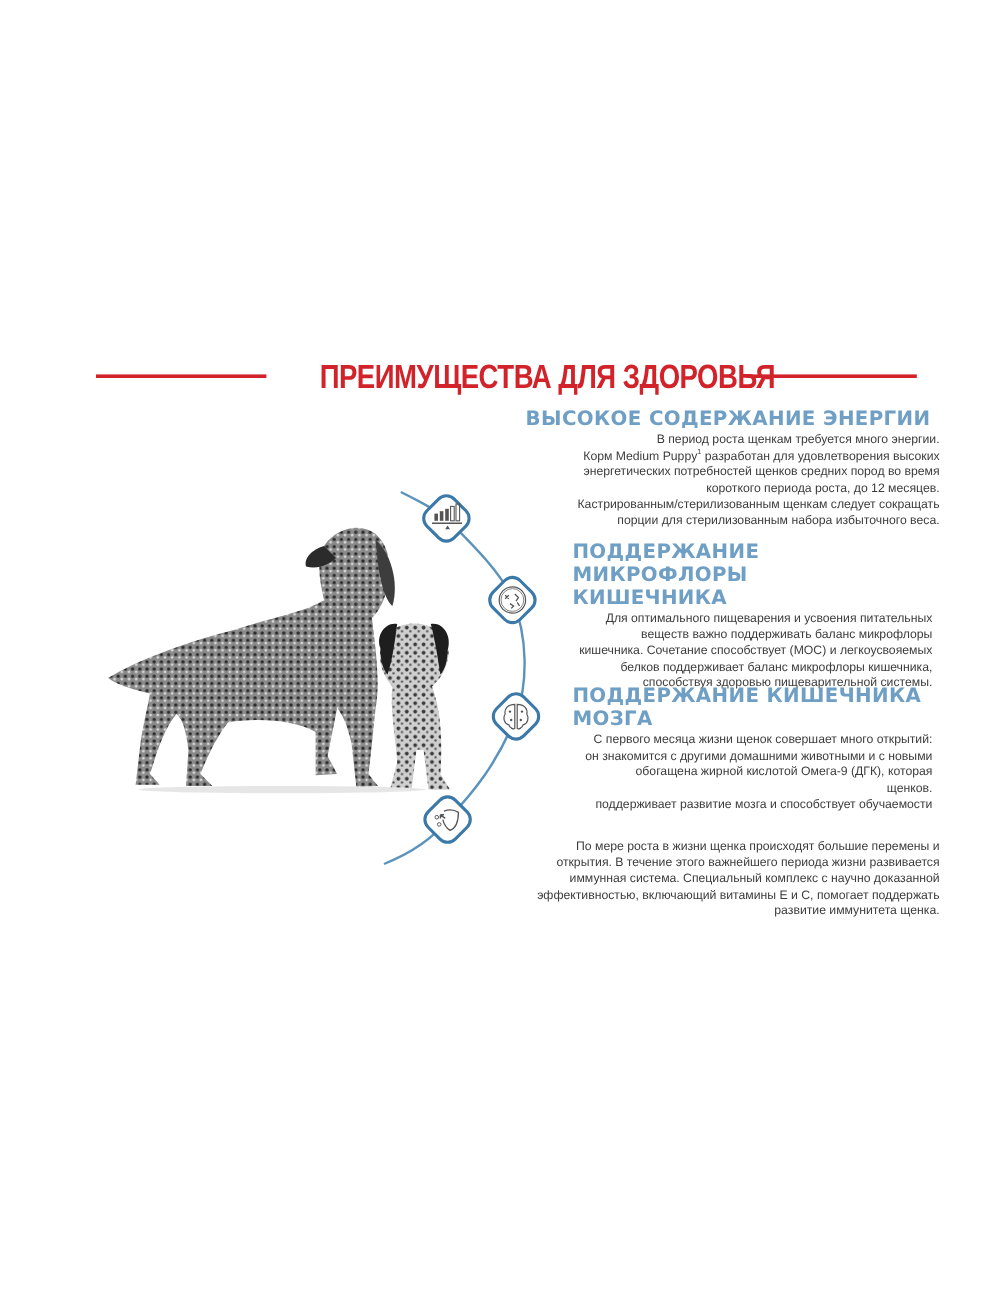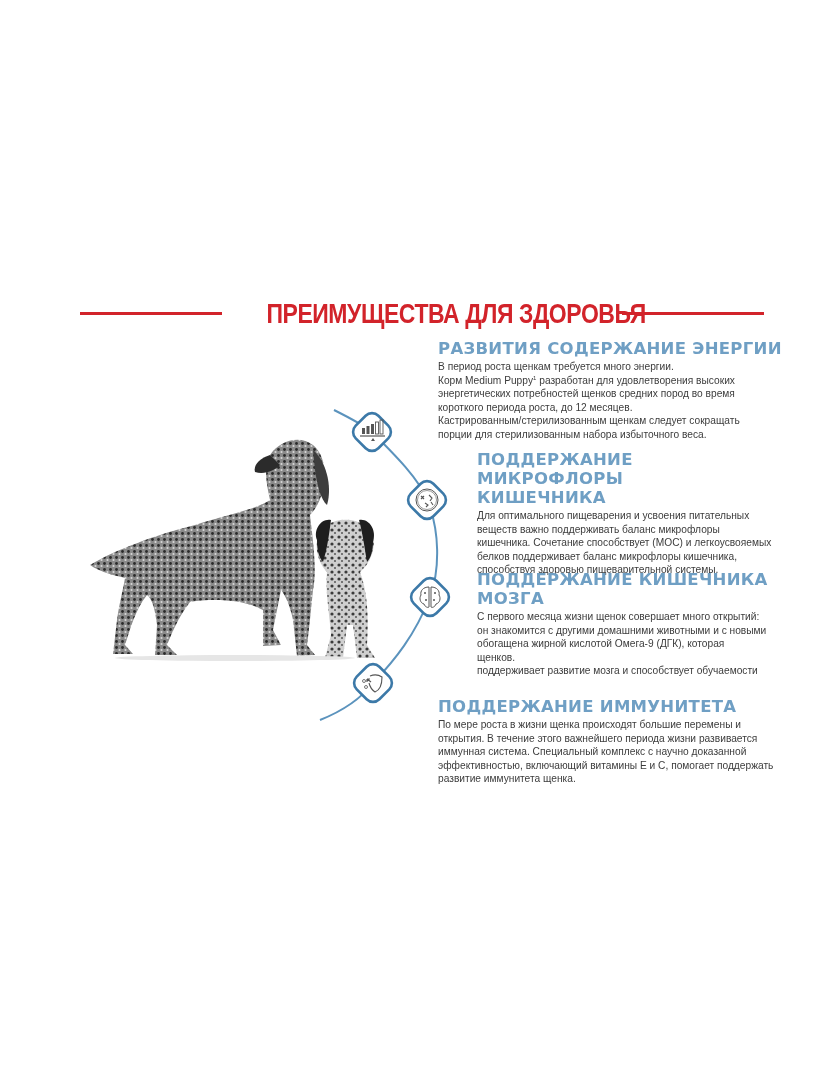--- a/index.html
+++ b/index.html
@@ -13,21 +13,21 @@
                 font-family:"Liberation Sans", sans-serif; font-weight:bold; font-size:28px;
                 color:#d2232a; letter-spacing:-0.5px; transform:scaleX(0.82); transform-origin:center;
                 white-space:nowrap; line-height:40px; }
   .dogs { position:absolute; left:85px; top:430px; width:300px; height:260px; }
   .connector { position:absolute; left:0; top:0; width:840px; height:1080px; pointer-events:none; }
   .badge { position:absolute; width:44px; height:44px; }
   .section { position:absolute; }
   .section h2 { margin:0; font-family:"DejaVu Sans", sans-serif; font-weight:bold;
                 font-size:16.5px; line-height:19px; color:#6f9fc4; letter-spacing:0.3px; }
   .section p { margin:2px 0 0 0; font-family:"Liberation Sans", sans-serif; font-size:10.2px;
-               line-height:13.6px; color:#3c3c3c; }
+               line-height:13.6px; color:#3c3c3c;text-align:right; }
   .section p .line { display:block; white-space:nowrap; }
   #s1 { left:438px; top:339px; width:345px; }
   #s2 { left:477px; top:450px; width:300px; }
   #s3 { left:477px; top:570px; width:300px; }
   #s4 { left:438px; top:697px; width:345px; }
   sup { font-size:6px; vertical-align:super; line-height:0; }
 </style>
 </head>
 <body>
 
@@ -95,21 +95,21 @@
 
 <svg class="badge" style="left:351px;top:661px;" viewBox="0 0 44 44">
   <rect x="6" y="6" width="32" height="32" rx="9" transform="rotate(45 22 22)" fill="#fff" stroke="#3c79a8" stroke-width="2.6"></rect>
   <path d="M19,15 C24,13 28,14 31,16 C31,24 29,29 24,31 C21,29 19,26 18,22" fill="none" stroke="#555" stroke-width="1.1"></path>
   <path d="M20,21 L16,18 M16,18 L16,21 M16,18 L19,18" stroke="#555" stroke-width="1.2" fill="none"></path>
   <circle cx="13" cy="20" r="1.5" fill="none" stroke="#555" stroke-width="0.8"></circle>
   <circle cx="15" cy="26" r="1.5" fill="none" stroke="#555" stroke-width="0.8"></circle>
 </svg>
 
 <div class="section" id="s1">
-  <h2>РАЗВИТИЯ СОДЕРЖАНИЕ ЭНЕРГИИ</h2>
+  <h2>ВЫСОКОЕ СОДЕРЖАНИЕ ЭНЕРГИИ</h2>
   <p>
     <span class="line">В период роста щенкам требуется много энергии.</span>
     <span class="line"><span>Корм Medium Puppy</span><sup>1</sup><span> разработан для удовлетворения высоких</span></span>
     <span class="line">энергетических потребностей щенков средних пород во время</span>
     <span class="line">короткого периода роста, до 12 месяцев.</span>
     <span class="line">Кастрированным/стерилизованным щенкам следует сокращать</span>
     <span class="line">порции для стерилизованным набора избыточного веса.</span>
   </p>
 </div>
 
@@ -135,21 +135,20 @@
   <p>
     <span class="line">С первого месяца жизни щенок совершает много открытий:</span>
     <span class="line">он знакомится с другими домашними животными и с новыми</span>
     <span class="line">обогащена жирной кислотой Омега-9 (ДГК), которая</span>
     <span class="line">щенков.</span>
     <span class="line">поддерживает развитие мозга и способствует обучаемости</span>
   </p>
 </div>
 
 <div class="section" id="s4">
-  <h2>ПОДДЕРЖАНИЕ ИММУНИТЕТА</h2>
   <p>
     <span class="line">По мере роста в жизни щенка происходят большие перемены и</span>
     <span class="line">открытия. В течение этого важнейшего периода жизни развивается</span>
     <span class="line">иммунная система. Специальный комплекс с научно доказанной</span>
     <span class="line">эффективностью, включающий витамины Е и С, помогает поддержать</span>
     <span class="line">развитие иммунитета щенка.</span>
   </p>
 </div>
 
 </body></html>

